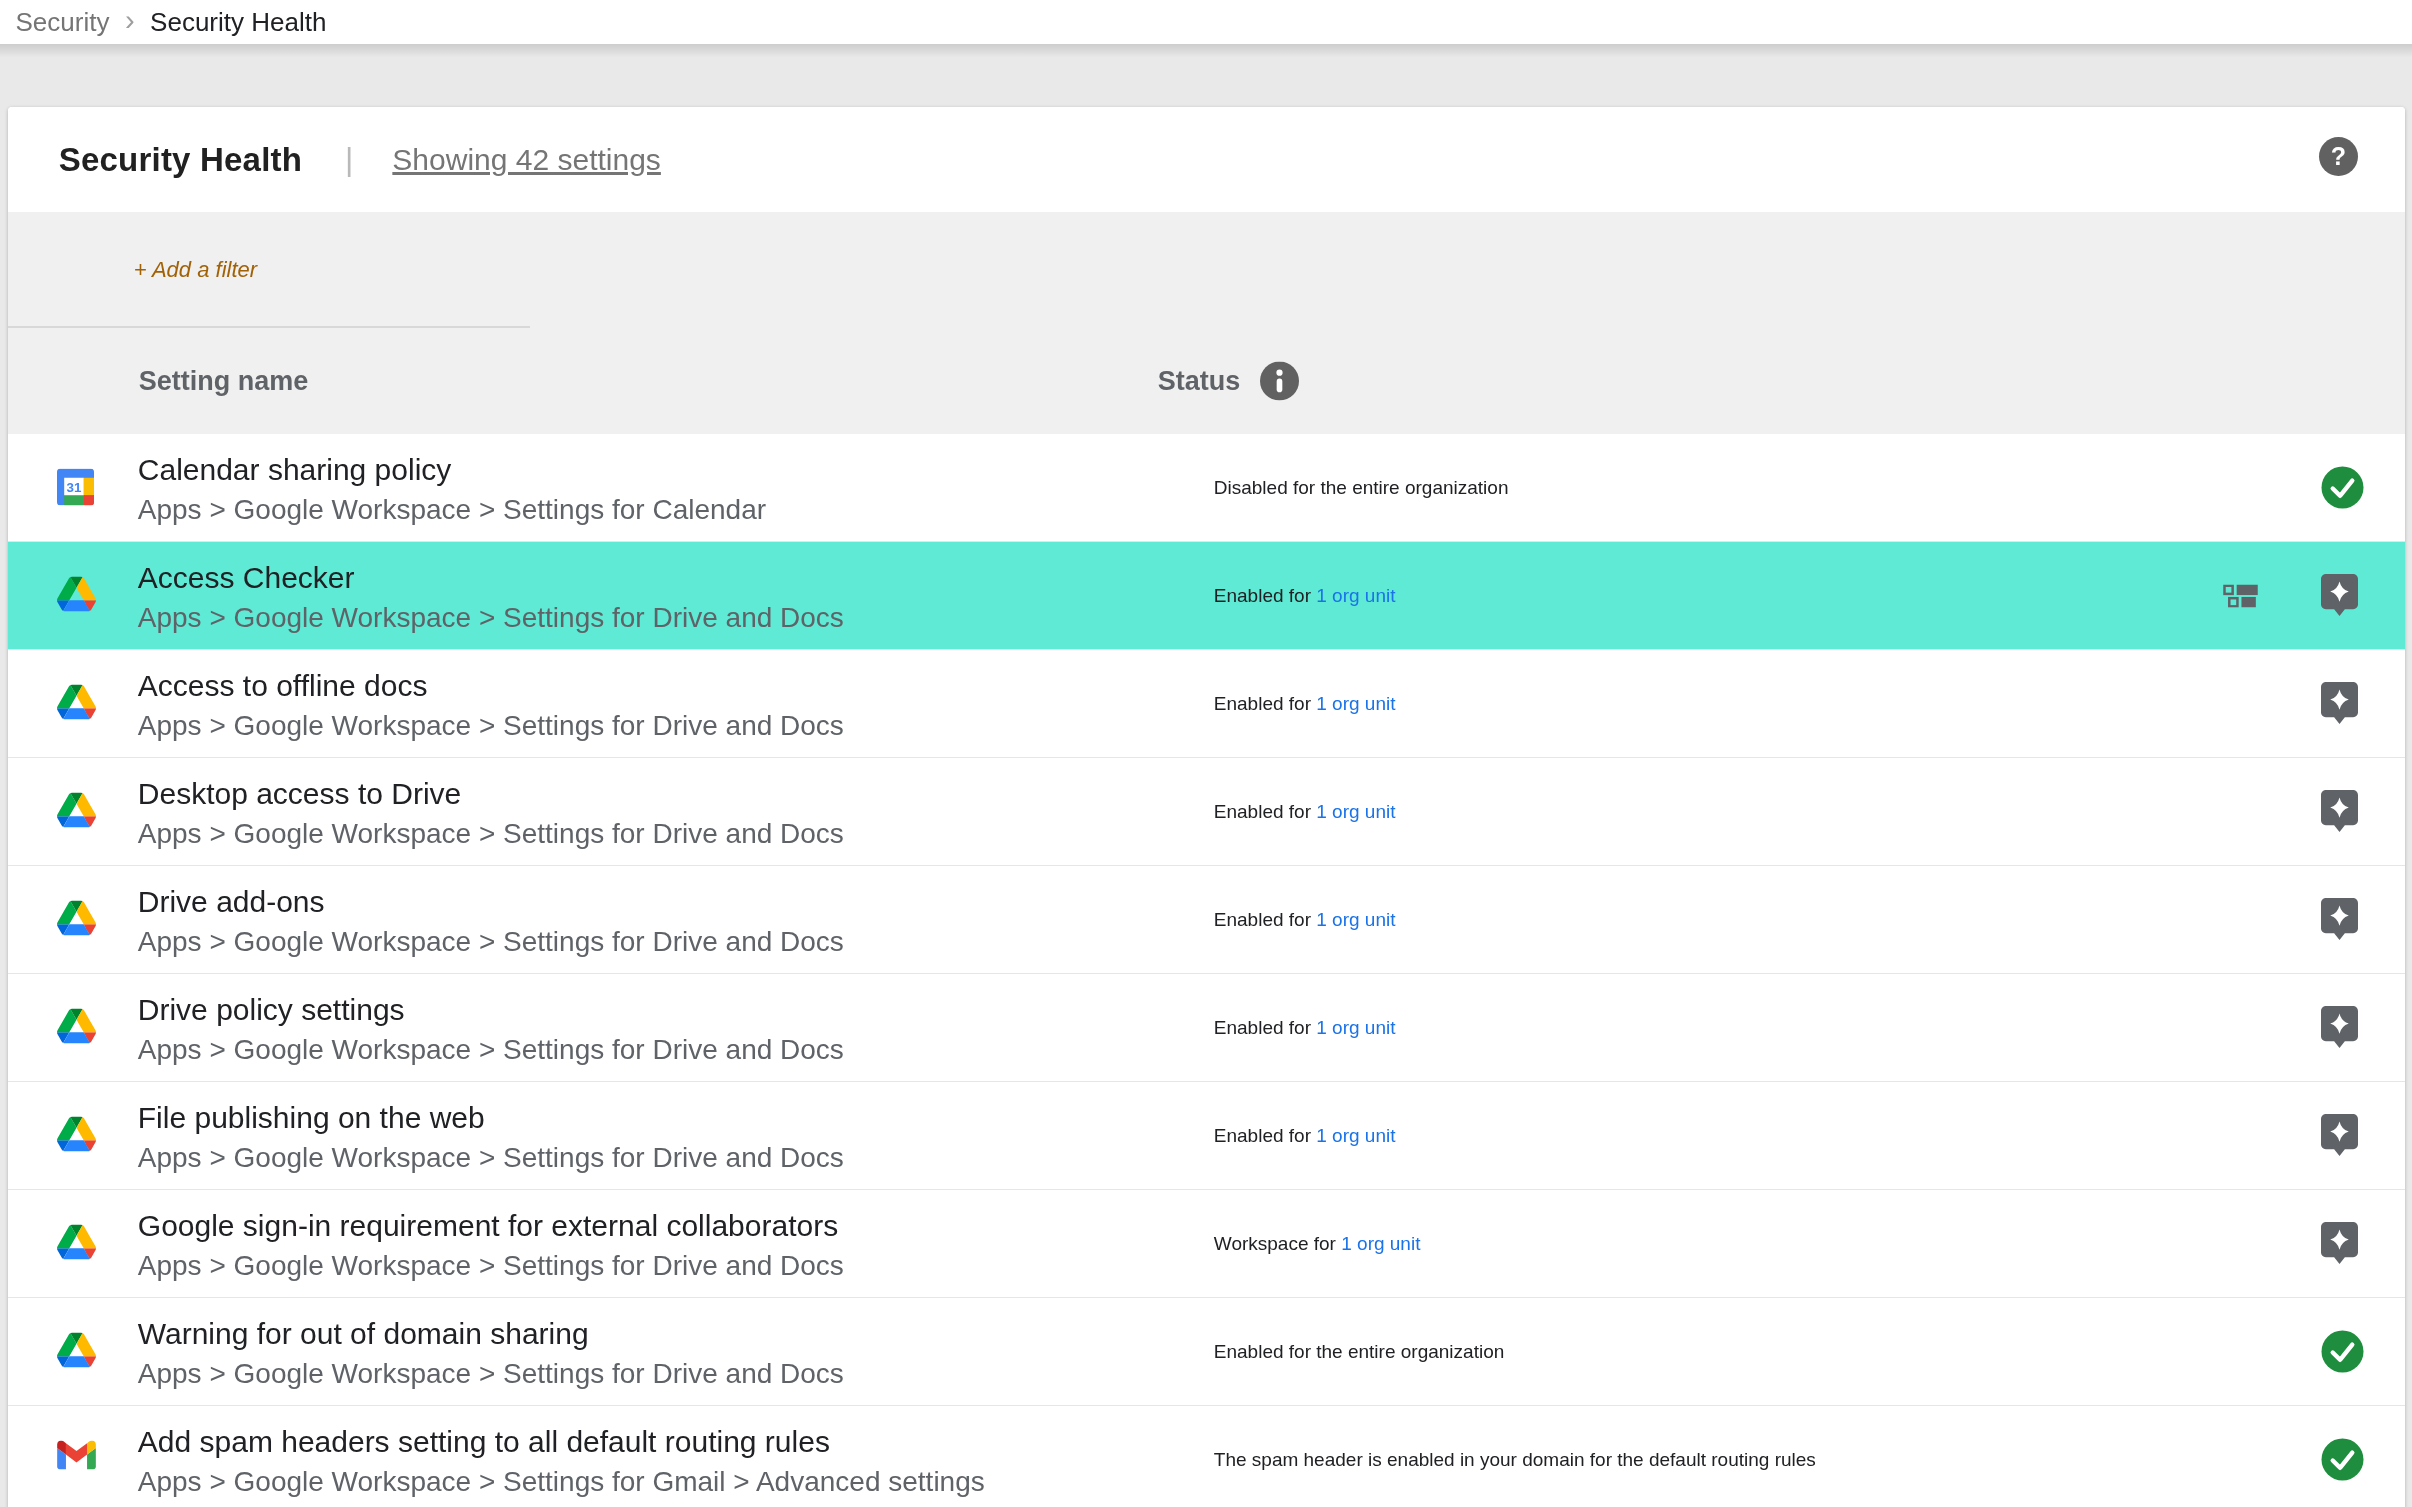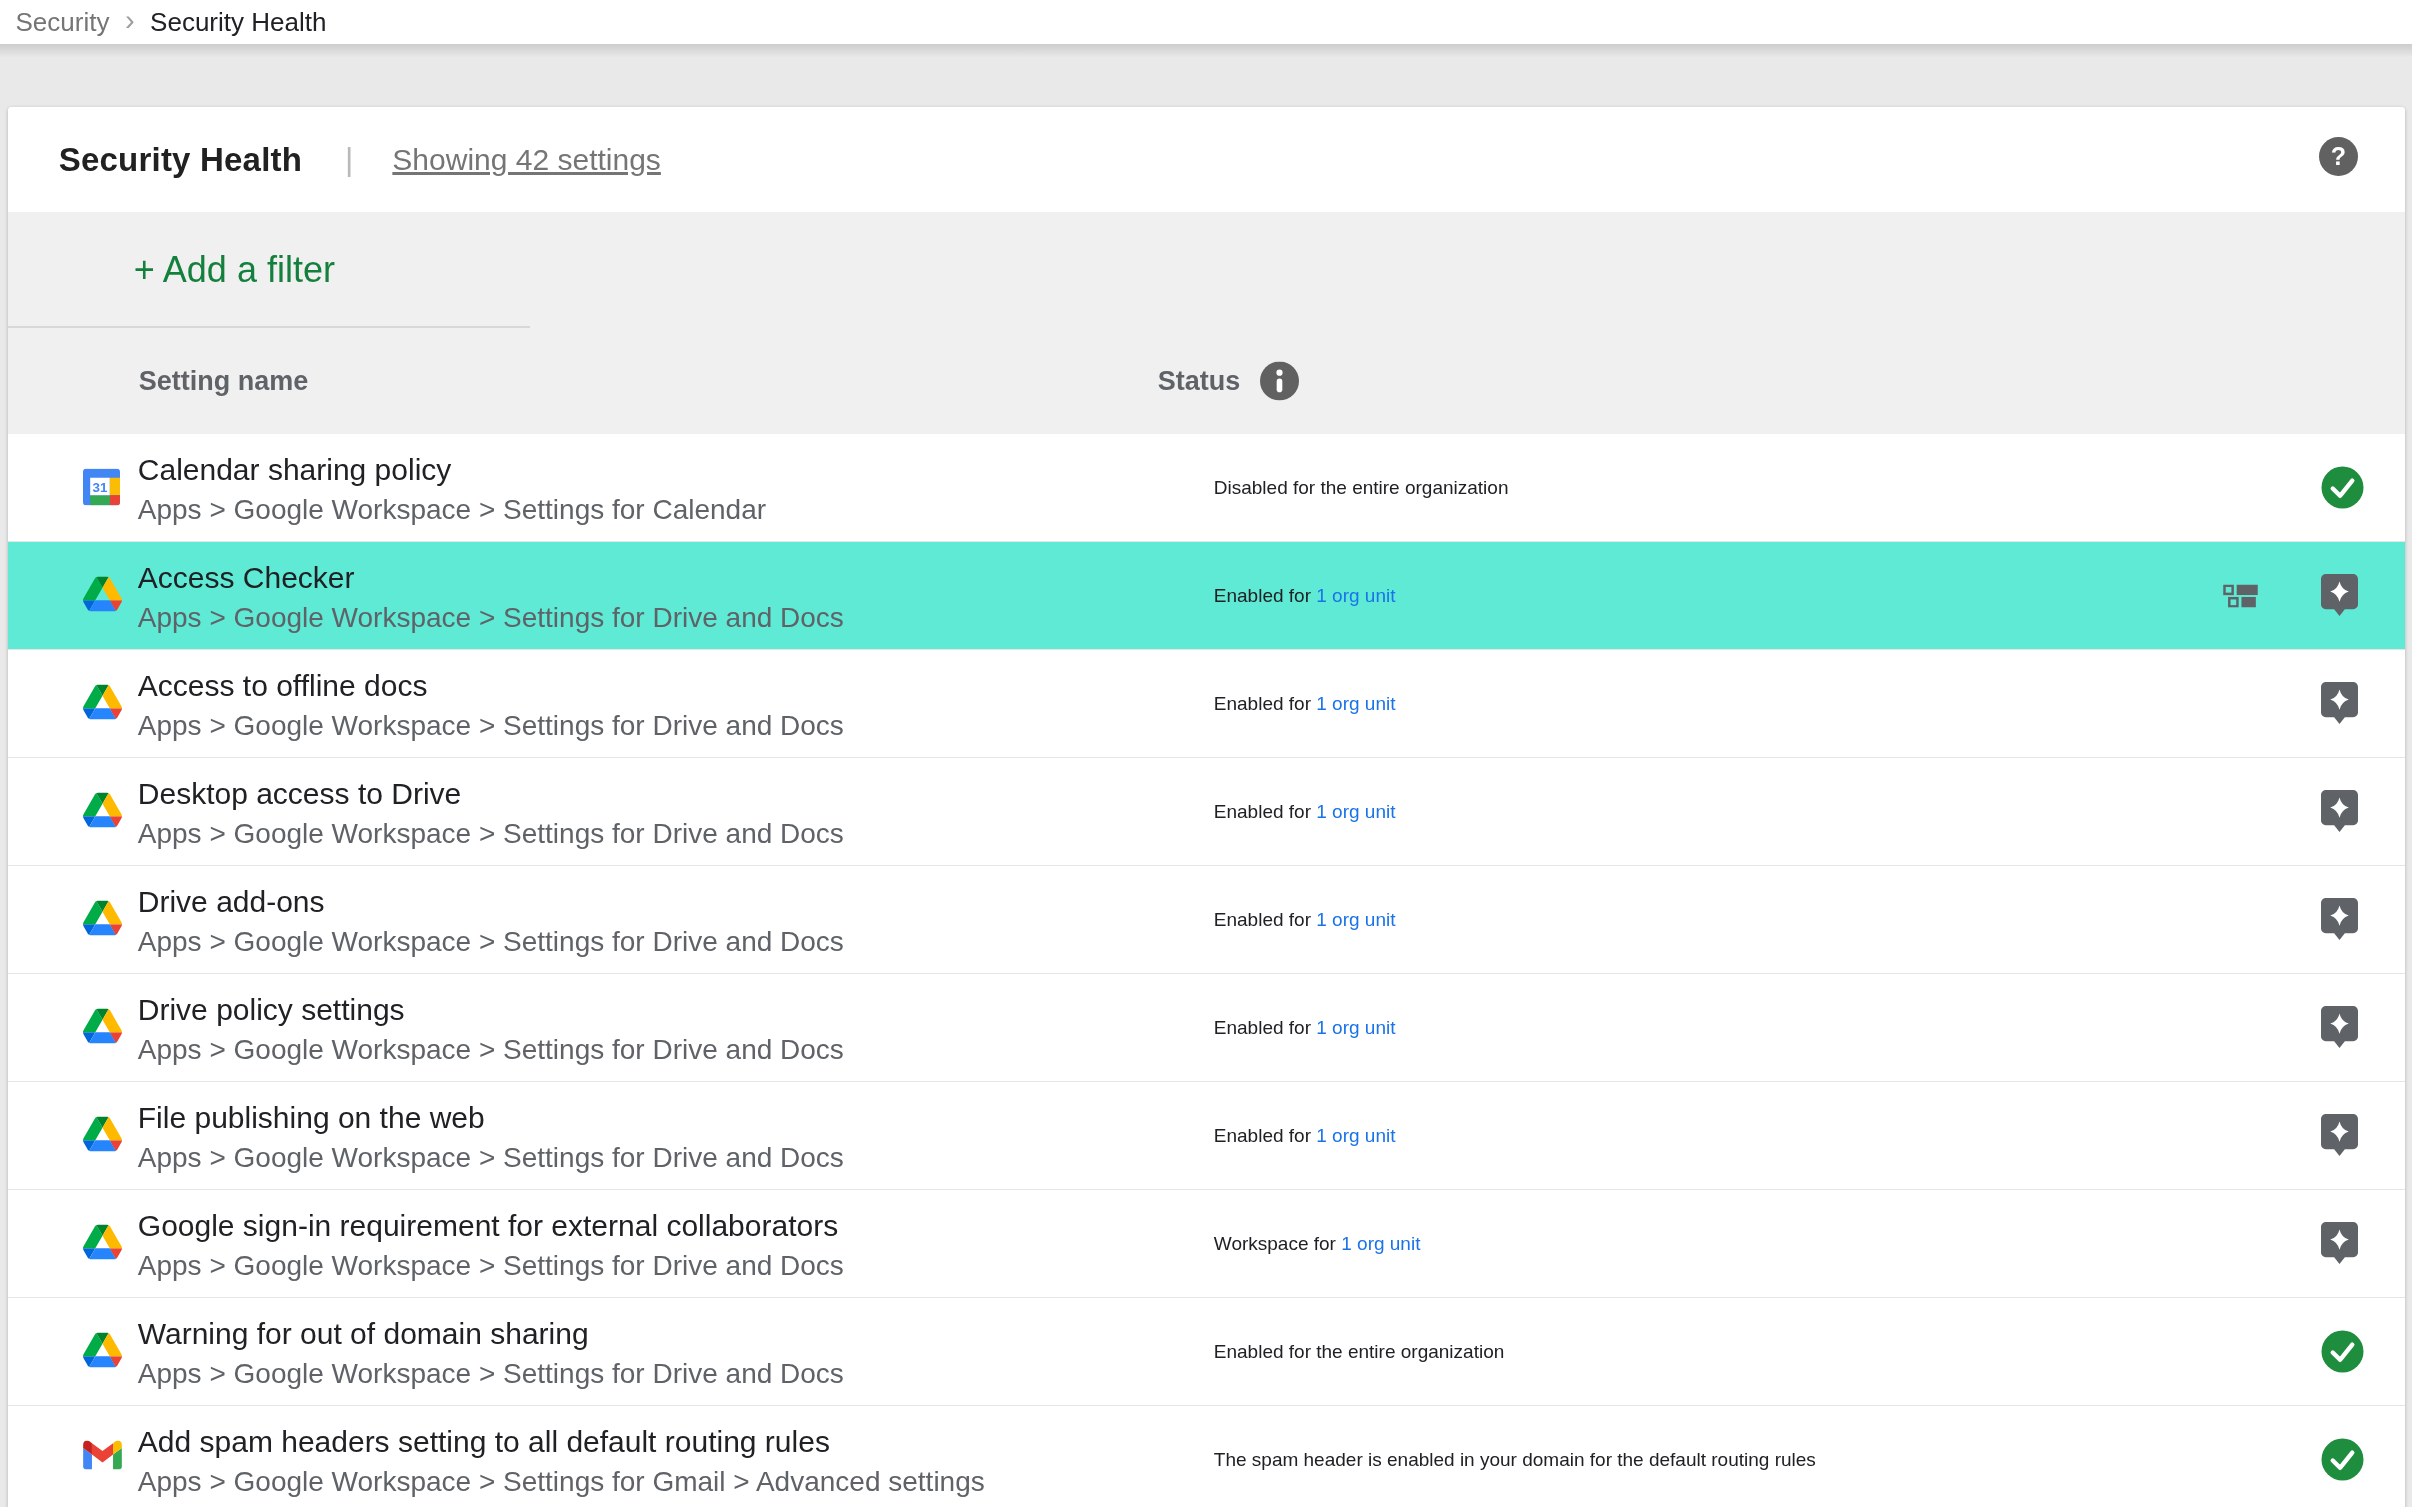--- a/index.html
+++ b/index.html
@@ -46,39 +46,39 @@
   
   .controls{ position:relative; height:222px; background:#f0f0f0; }
   .filter-row{ position:relative; height:115px; }
   .filter-icon{ position:absolute; left:60px; top:36px; width:37px; }
   .filter-icon .bar{ background:#5f6368; height:5.8px; margin:0 auto 6.8px auto; }
   .filter-icon .b1{ width:37px; }
   .filter-icon .b2{ width:23px; }
   .filter-icon .b3{ width:9.7px; }
   .filter-label{
     position:absolute; left:126px; top:50%; transform:translateY(-50%);
-    font-size:36px; color:#15803d; cursor:pointer;
+    font-size:22px; color:#a16207; cursor:pointer;font-style:italic;
   }
   .filter-divider{ position:absolute; left:0; top:114px; width:522px; height:1.9px; background:#d8d8d8; }
   .table-head{ position:absolute; top:115px; left:0; right:0; bottom:0; }
   .col-label{
     position:absolute; top:50%; transform:translateY(-50%);
     font-size:27px; font-weight:700; color:#5f6368;
   }
   .col-setting{ left:131px; }
   .col-status{ left:1150px; }
   .info-icon{ position:absolute; left:1252px; top:50%; transform:translateY(-50%); width:39px; height:39px; cursor:pointer; }
   
   .rows{ position:absolute; top:327px; left:0; right:0; }
   .row{
     position:relative; height:108px; background:#fff;
     border-bottom:1.9px solid #e6e6e6; cursor:pointer;
   }
   .row.highlighted{ background:#5eead4; }
-  .app-icon{ position:absolute; left:49px; top:50%; transform:translateY(-50%); width:39px; height:39px;margin-left:26px; }
+  .app-icon{ position:absolute; left:49px; top:50%; transform:translateY(-50%); width:39px; height:39px; }
   .app-icon svg{ display:none; }
   .app-icon svg.shown{ display:block; }
   .row-text{ position:absolute; left:130px; top:15.5px; }
   .row-title{ font-size:30px; color:#202124; line-height:40px; white-space:nowrap; }
   .row-path{ font-size:28px; color:#5f6368; line-height:39px; white-space:nowrap; }
   .row-status{
     position:absolute; left:1206px; top:50%; transform:translateY(-50%);
     font-size:19px; color:#202124; white-space:nowrap;
   }
   .status-link{ color:var(--link,#1a73e8); text-decoration:none; cursor:pointer; }

